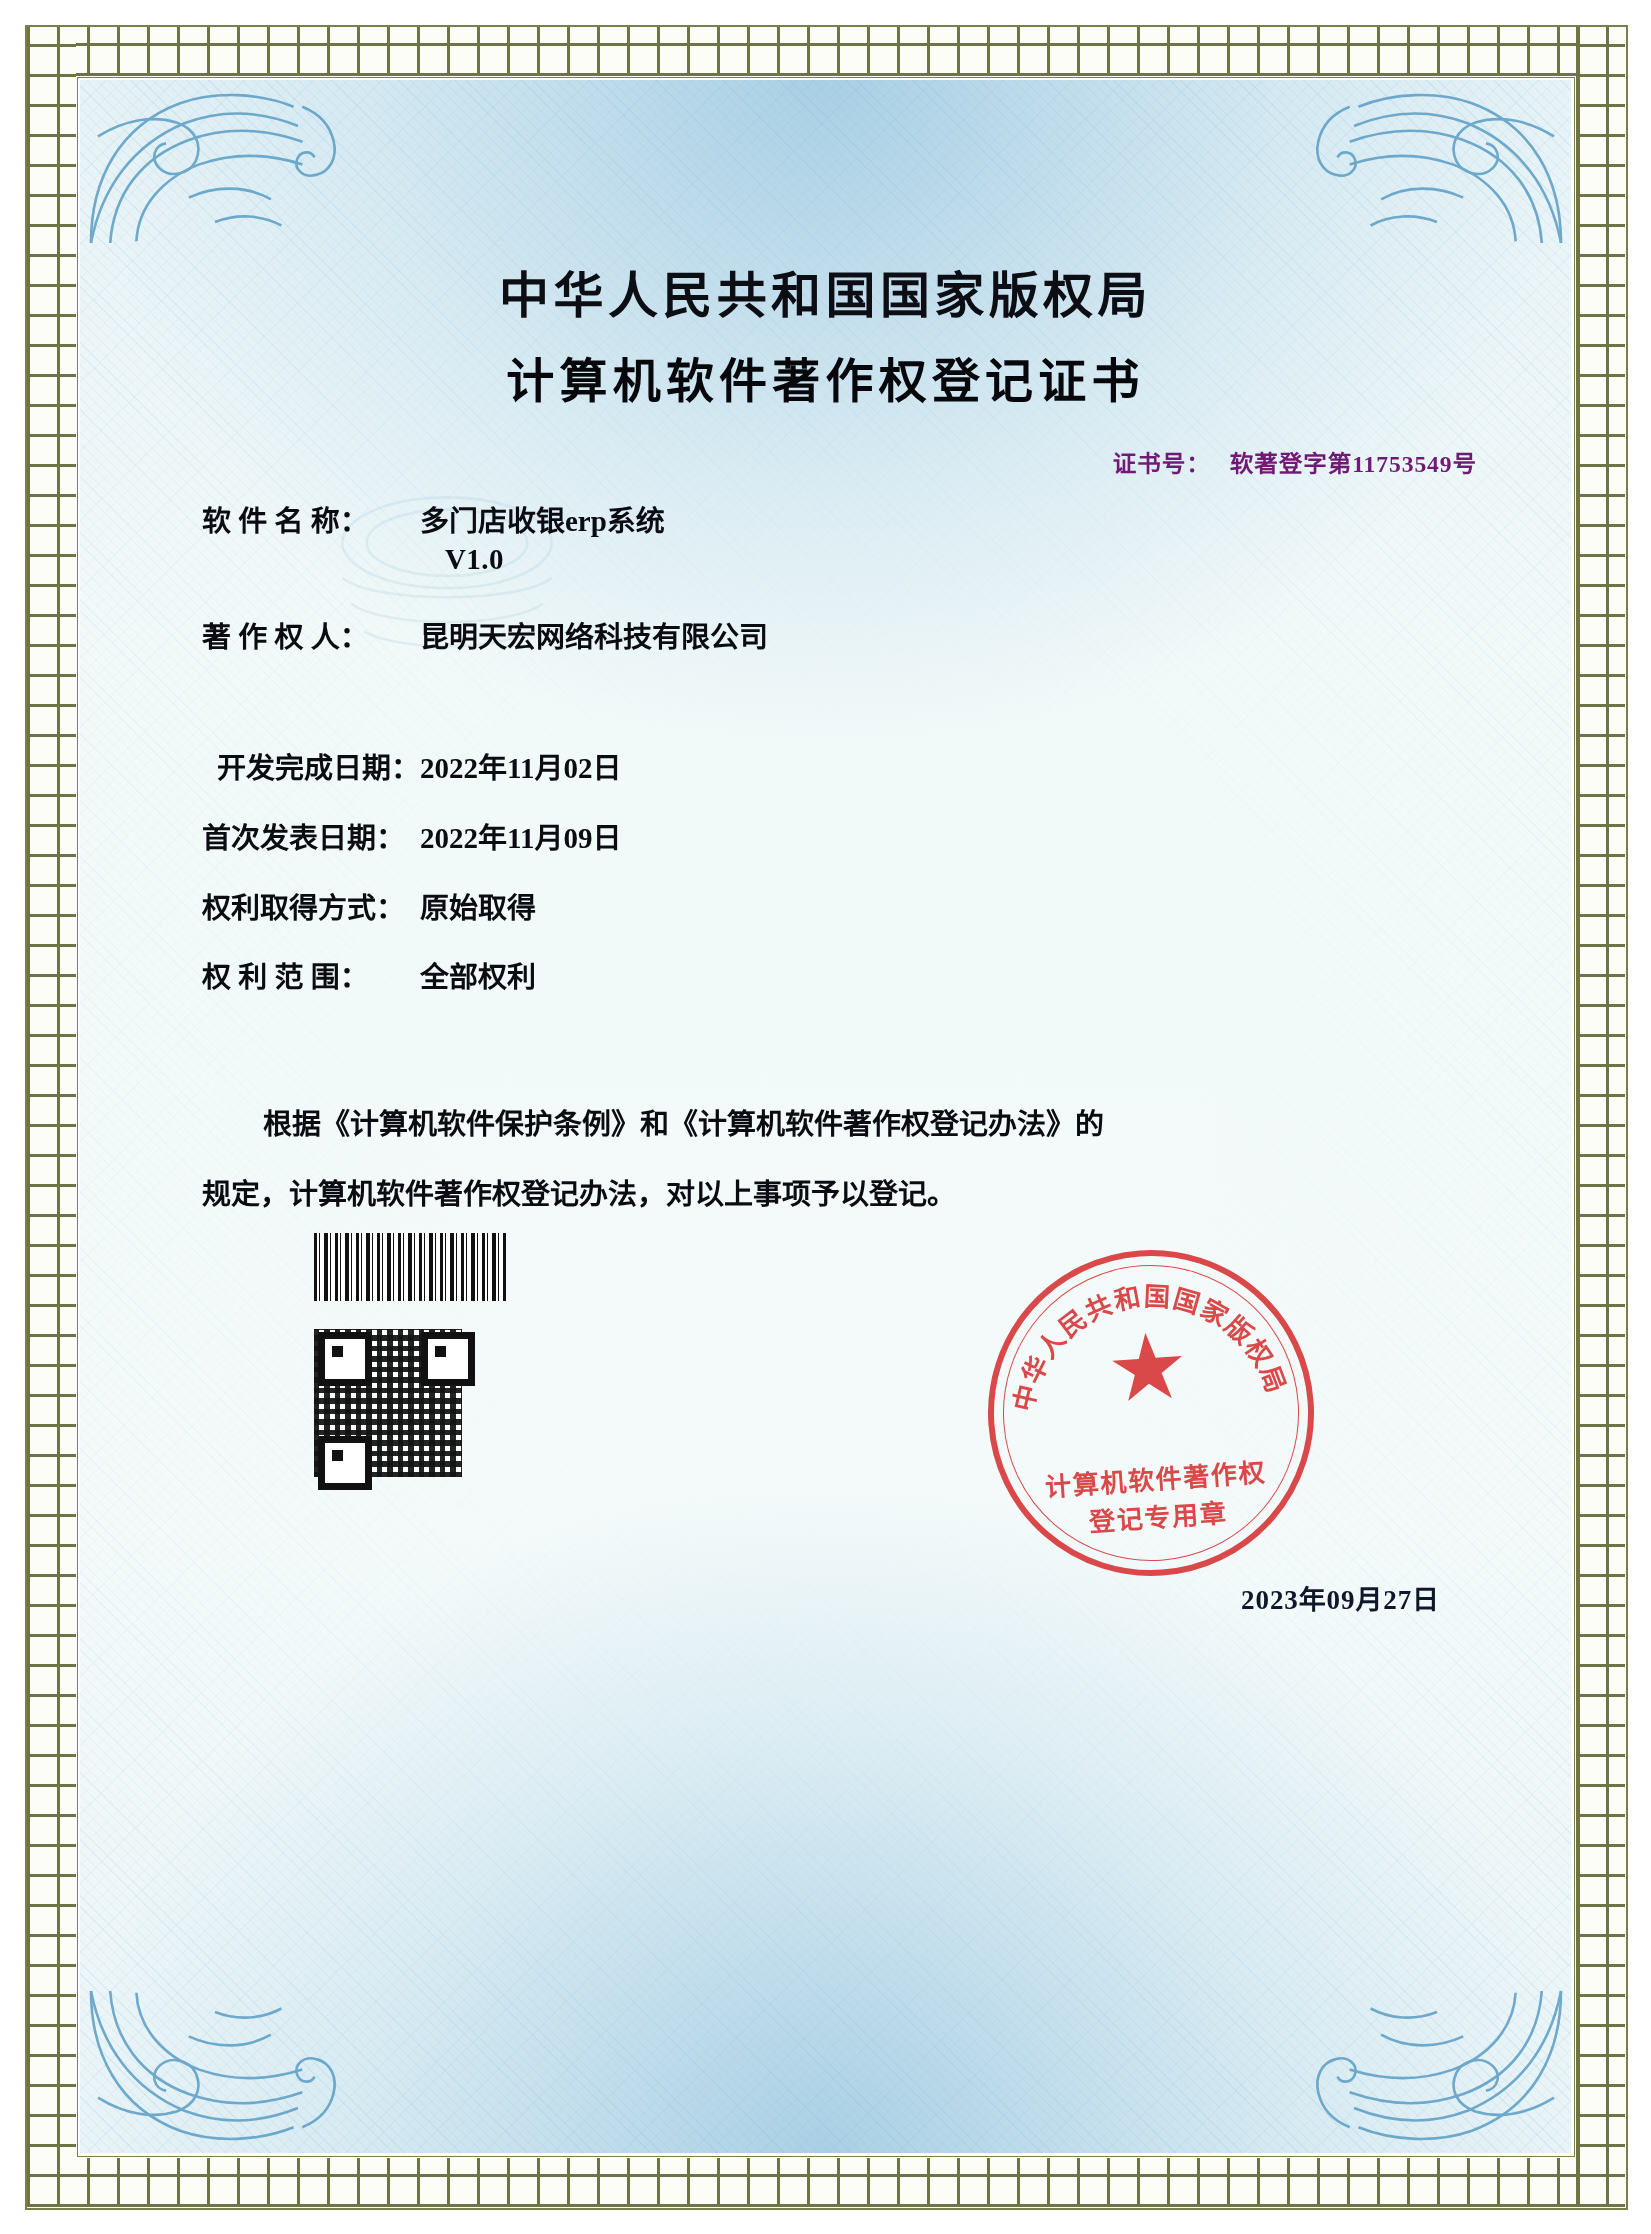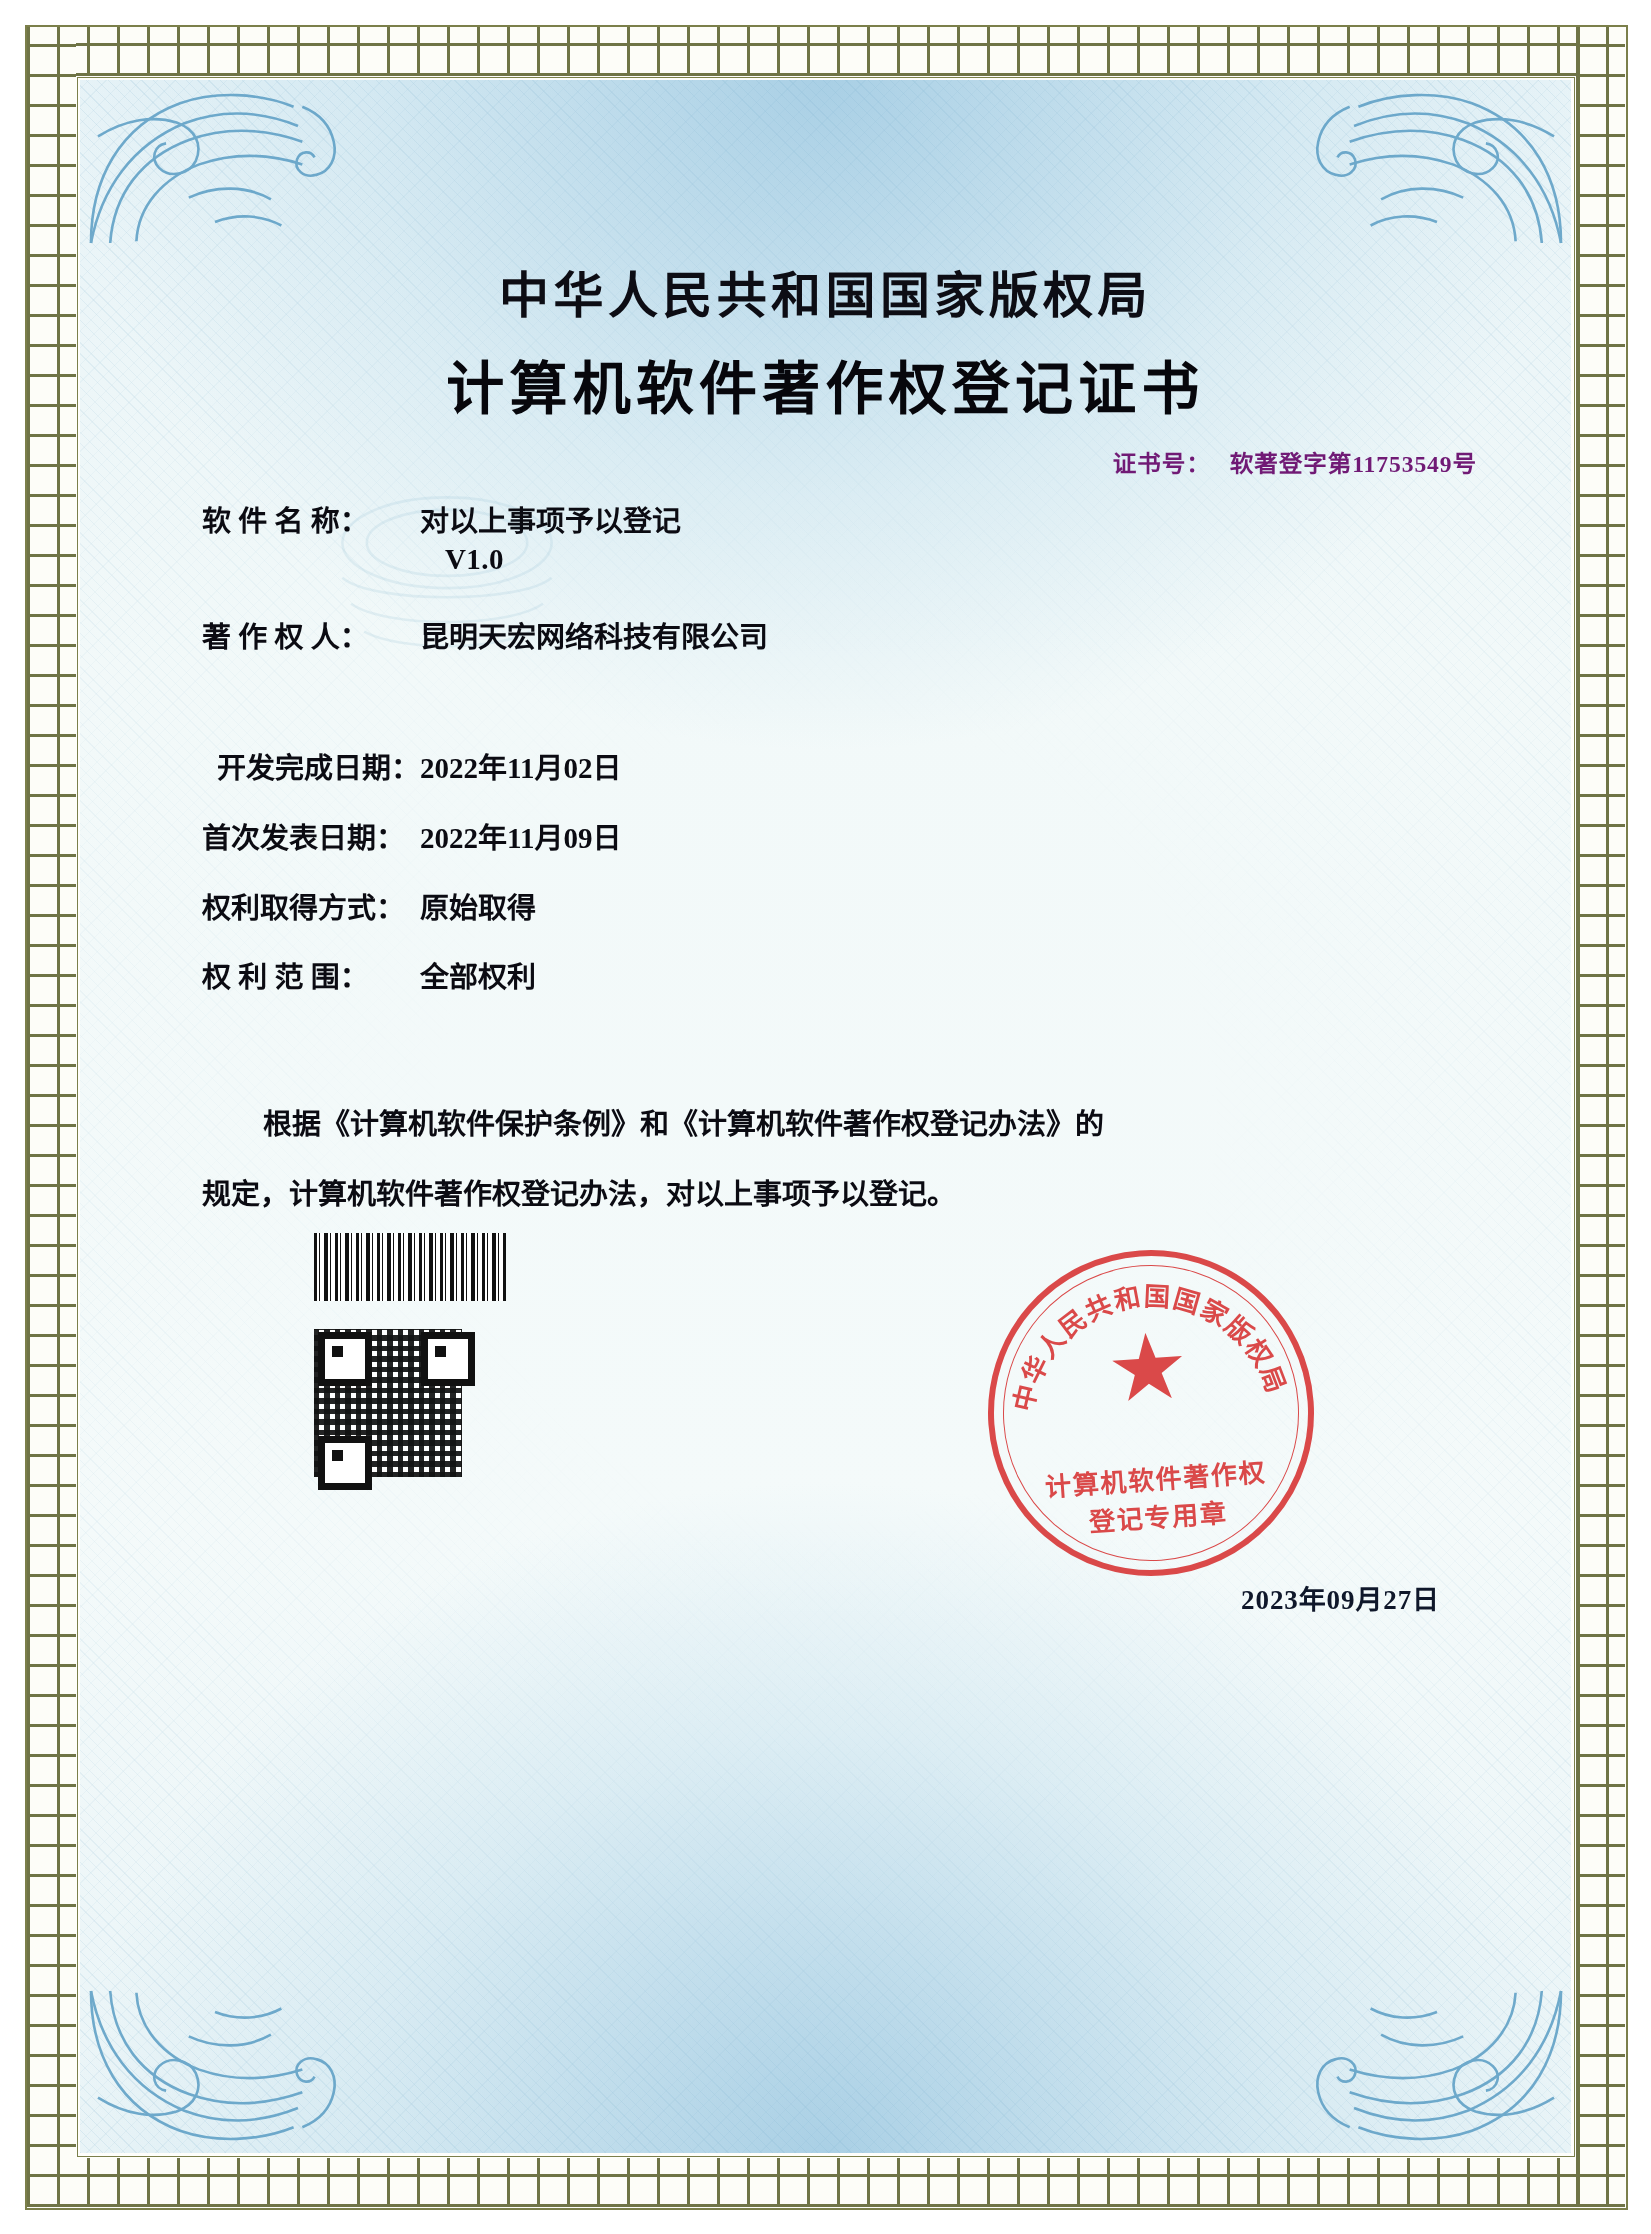--- a/index.html
+++ b/index.html
@@ -109,21 +109,21 @@
     letter-spacing: 4.4px;
     color: #0d0d14;
     font-weight: 700;
     font-family: "Liberation Serif", "DejaVu Serif", serif;
   }
   .title-main {
     position: absolute;
     left: 0; right: 0;
     top: 262px;
     text-align: center;
-    font-size: 58px;
+    font-size: 48px;
     letter-spacing: 5.2px;
     color: #07070c;
     font-weight: 700;
     font-family: "Liberation Serif", "DejaVu Serif", serif;
   }
 
   .cert-no {
     position: absolute;
     right: 94px;
     top: 365px;
@@ -358,21 +358,21 @@
   <div class="content">
 
     <div class="title-cn">中华人民共和国国家版权局</div>
     <div class="title-main">计算机软件著作权登记证书</div>
 
     <div class="cert-no">
       <span class="label">证书号：</span><span class="value">软著登字第11753549号</span>
     </div>
 
     <div class="field f-softname">
-      <span class="flabel">软 件 名 称：</span><span class="fvalue">对以上事项予以登记</span>
+      <span class="flabel">软 件 名 称：</span><span class="fvalue">多门店收银erp系统</span>
     </div>
 
     <div class="field f-softver">
       <span class="fvalue mono">V1.0</span>
     </div>
 
     <div class="field f-owner">
       <span class="flabel">著 作 权 人：</span><span class="fvalue">昆明天宏网络科技有限公司</span>
     </div>
 

